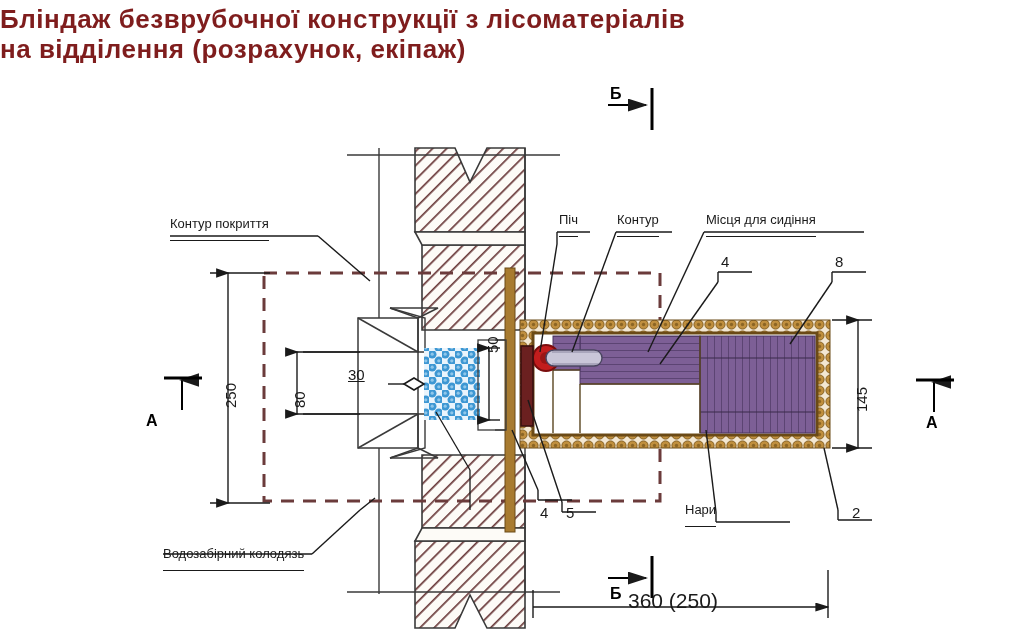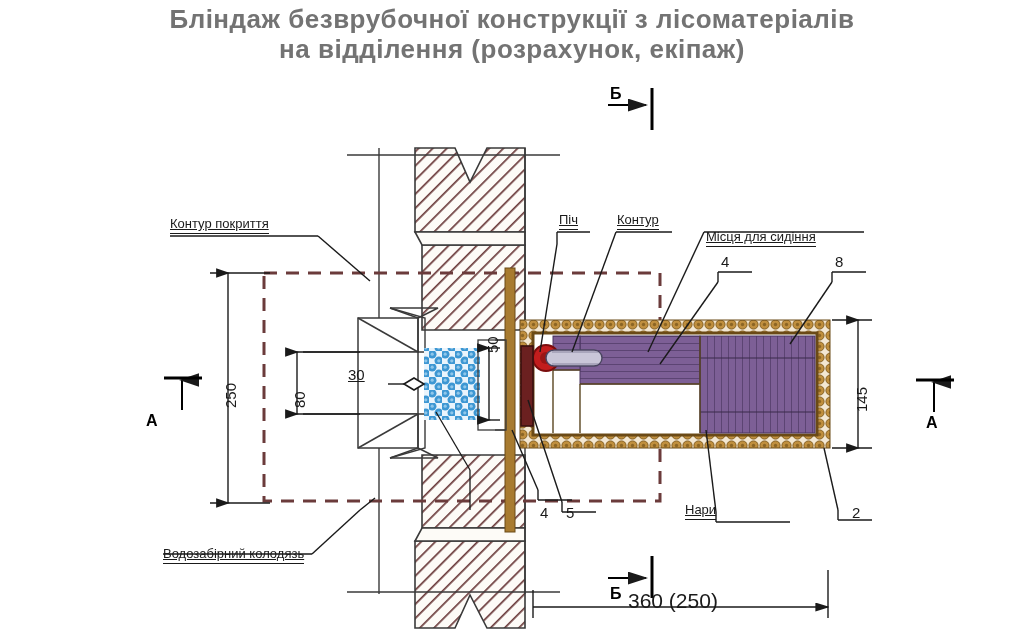--- a/index.html
+++ b/index.html
@@ -13,22 +13,22 @@
     height: 639px;
     background: #ffffff;
     font-family: "Liberation Sans", sans-serif;
     overflow: hidden;
   }
   #title-block {
     position: absolute;
     left: 0;
     top: 4px;
     width: 1024px;
-    text-align: center;
-    color: #737373;
+    text-align: left;
+    color: #7f1d1d;
     font-weight: bold;
     font-size: 26px;
     line-height: 30px;
     letter-spacing: 0.5px;
   }
   #title-line-1 { display: block; }
   #title-line-2 { display: block; }
 
   .svg-layer {
     position: absolute;
@@ -37,22 +37,21 @@
   }
   .lbl {
     position: absolute;
     font-family: "Liberation Sans", sans-serif;
     font-size: 13px;
     color: #1a1a1a;
     white-space: nowrap;
   }
   .lbl-under {
     border-bottom: 1.5px solid #1a1a1a;
-    padding-bottom: 2px;
-    text-decoration: underline;
+    padding-bottom: 9px;
   }
   .num {
     position: absolute;
     font-family: "Liberation Sans", sans-serif;
     font-size: 15px;
     color: #1a1a1a;
     white-space: nowrap;
   }
   .dim {
     position: absolute;
@@ -291,21 +290,21 @@
   </svg>
 
   <div class="lbl lbl-under" style="left:170px; top:216px;">Контур покриття</div>
 
   <div class="lbl lbl-under" style="left:163px; top:546px;">Водозабірний колодязь</div>
 
   <div class="lbl lbl-under" style="left:559px; top:212px;">Піч</div>
 
   <div class="lbl lbl-under" style="left:617px; top:212px;">Контур</div>
 
-  <div class="lbl lbl-under" style="left:706px; top:212px;margin-top:17px;">Місця для сидіння</div>
+  <div class="lbl lbl-under" style="left:706px; top:212px;">Місця для сидіння</div>
 
   <div class="lbl lbl-under" style="left:685px; top:502px;">Нари</div>
 
   <div class="num" style="left:721px; top:253px;">4</div>
   <div class="num" style="left:835px; top:253px;">8</div>
   <div class="num" style="left:540px; top:504px;">4</div>
   <div class="num" style="left:566px; top:504px;">5</div>
   <div class="num" style="left:852px; top:504px;">2</div>
 
   <div class="dim dim-vert" style="left:222px; top:408px;">250</div>

